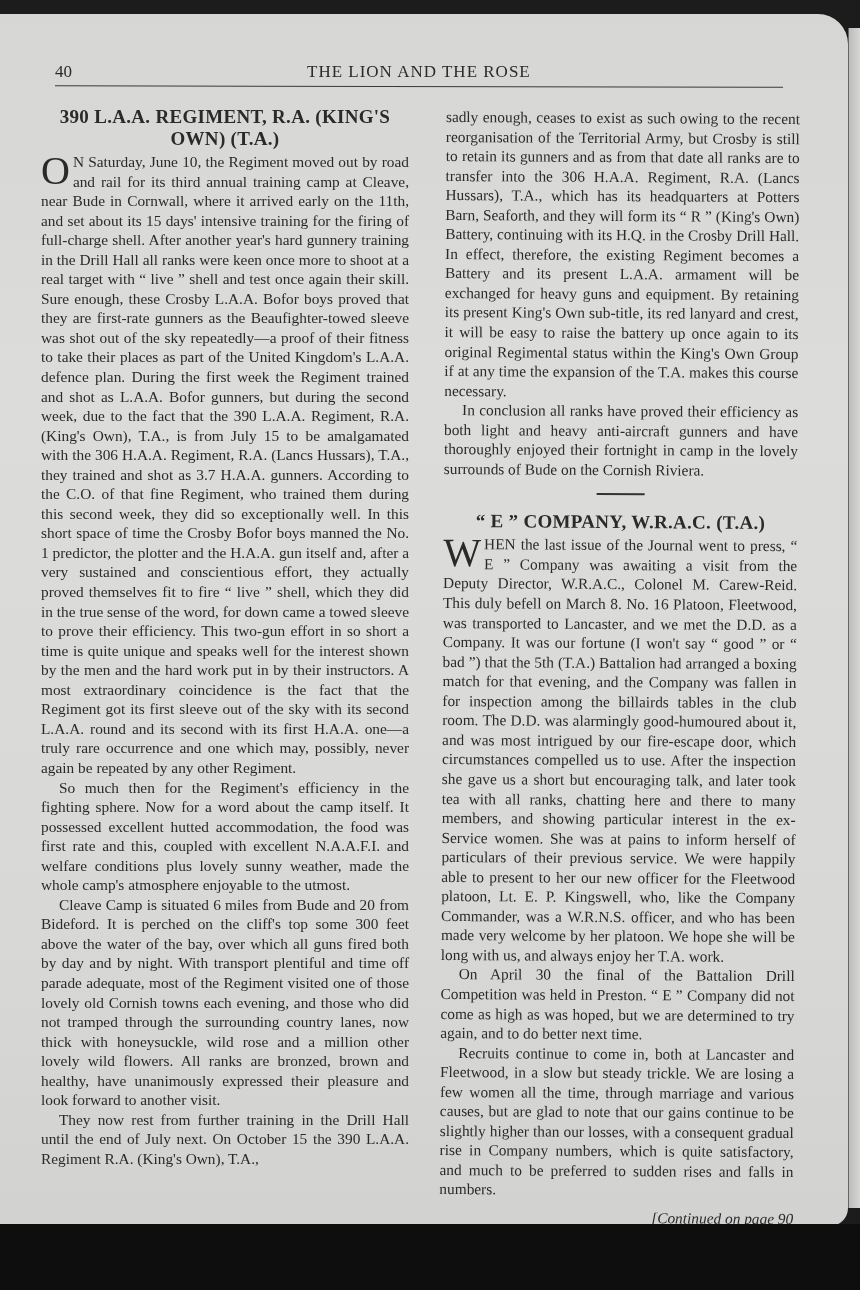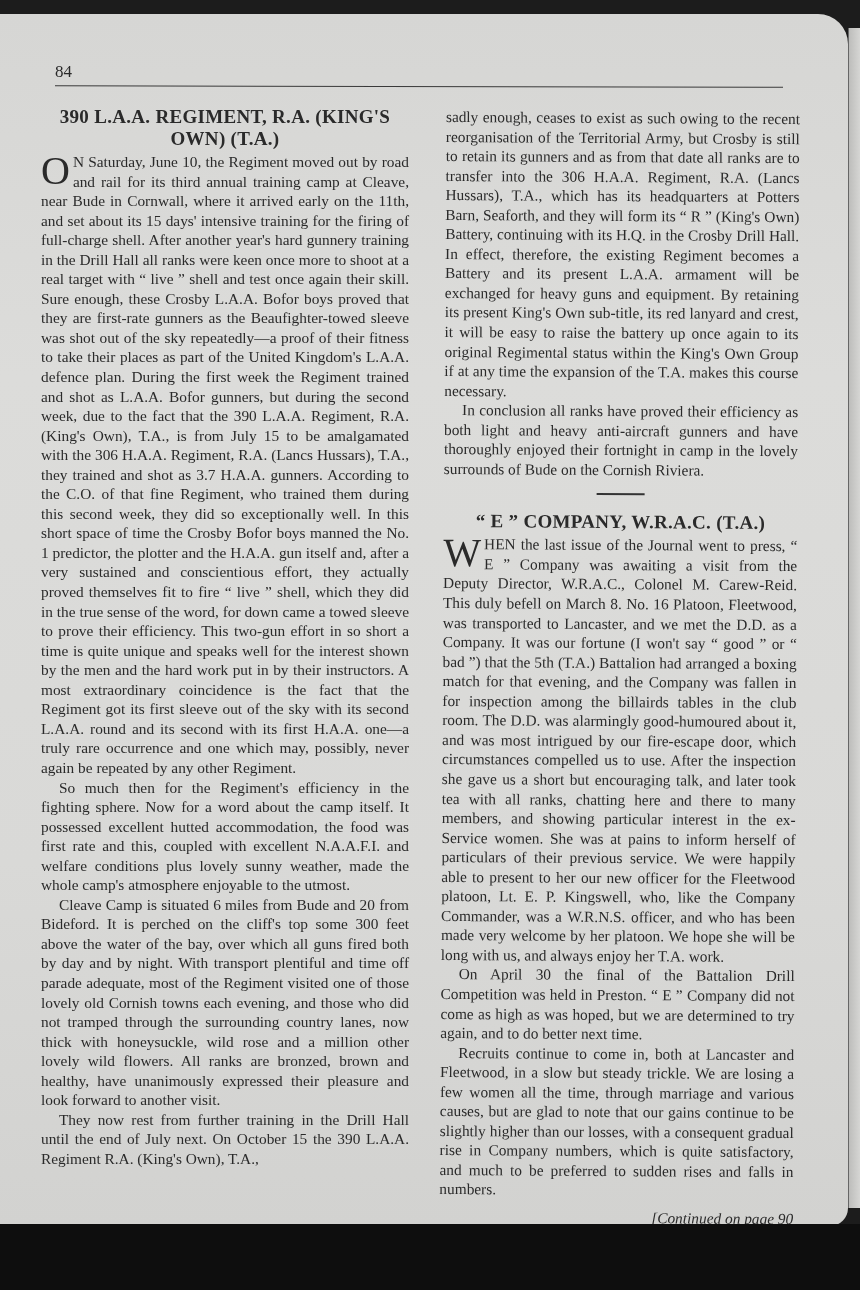--- a/index.html
+++ b/index.html
@@ -44,21 +44,22 @@
     position:absolute; left:0; top:1224px; width:860px; height:66px; background:#0e0e0e;
   }
 </style>
 </head>
 <body>
 
 <div class="page"></div>
 <div class="page-edge"></div>
 
 <div class="running-head">
-  <span class="folio">84</span>
+  <span class="folio">40</span>
+  <span class="journal-title">THE LION AND THE ROSE</span>
 </div>
 <div class="head-rule"></div>
 
 <div class="col col-left">
   <h2 class="section-heading">390 L.A.A. REGIMENT, R.A. (KING'S OWN) (T.A.)</h2>
   <p class="lead"><span class="dropcap">O</span><span>N Saturday, June 10, the Regiment moved out by road and rail for its third annual training camp at Cleave, near Bude in Cornwall, where it arrived early on the 11th, and set about its 15 days' intensive training for the firing of full-charge shell. After another year's hard gunnery training in the Drill Hall all ranks were keen once more to shoot at a real target with “ live ” shell and test once again their skill. Sure enough, these Crosby L.A.A. Bofor boys proved that they are first-rate gunners as the Beaufighter-towed sleeve was shot out of the sky repeatedly—a proof of their fitness to take their places as part of the United Kingdom's L.A.A. defence plan. During the first week the Regiment trained and shot as L.A.A. Bofor gunners, but during the second week, due to the fact that the 390 L.A.A. Regiment, R.A. (King's Own), T.A., is from July 15 to be amalgamated with the 306 H.A.A. Regiment, R.A. (Lancs Hussars), T.A., they trained and shot as 3.7 H.A.A. gunners. According to the C.O. of that fine Regiment, who trained them during this second week, they did so exceptionally well. In this short space of time the Crosby Bofor boys manned the No. 1 predictor, the plotter and the H.A.A. gun itself and, after a very sustained and conscientious effort, they actually proved themselves fit to fire “ live ” shell, which they did in the true sense of the word, for down came a towed sleeve to prove their efficiency. This two-gun effort in so short a time is quite unique and speaks well for the interest shown by the men and the hard work put in by their instructors. A most extraordinary coincidence is the fact that the Regiment got its first sleeve out of the sky with its second L.A.A. round and its second with its first H.A.A. one—a truly rare occurrence and one which may, possibly, never again be repeated by any other Regiment.</span></p>
   <p>So much then for the Regiment's efficiency in the fighting sphere. Now for a word about the camp itself. It possessed excellent hutted accommodation, the food was first rate and this, coupled with excellent N.A.A.F.I. and welfare conditions plus lovely sunny weather, made the whole camp's atmosphere enjoyable to the utmost.</p>
   <p>Cleave Camp is situated 6 miles from Bude and 20 from Bideford. It is perched on the cliff's top some 300 feet above the water of the bay, over which all guns fired both by day and by night. With transport plentiful and time off parade adequate, most of the Regiment visited one of those lovely old Cornish towns each evening, and those who did not tramped through the surrounding country lanes, now thick with honeysuckle, wild rose and a million other lovely wild flowers. All ranks are bronzed, brown and healthy, have unanimously expressed their pleasure and look forward to another visit.</p>
   <p>They now rest from further training in the Drill Hall until the end of July next. On October 15 the 390 L.A.A. Regiment R.A. (King's Own), T.A.,</p>
 </div>

